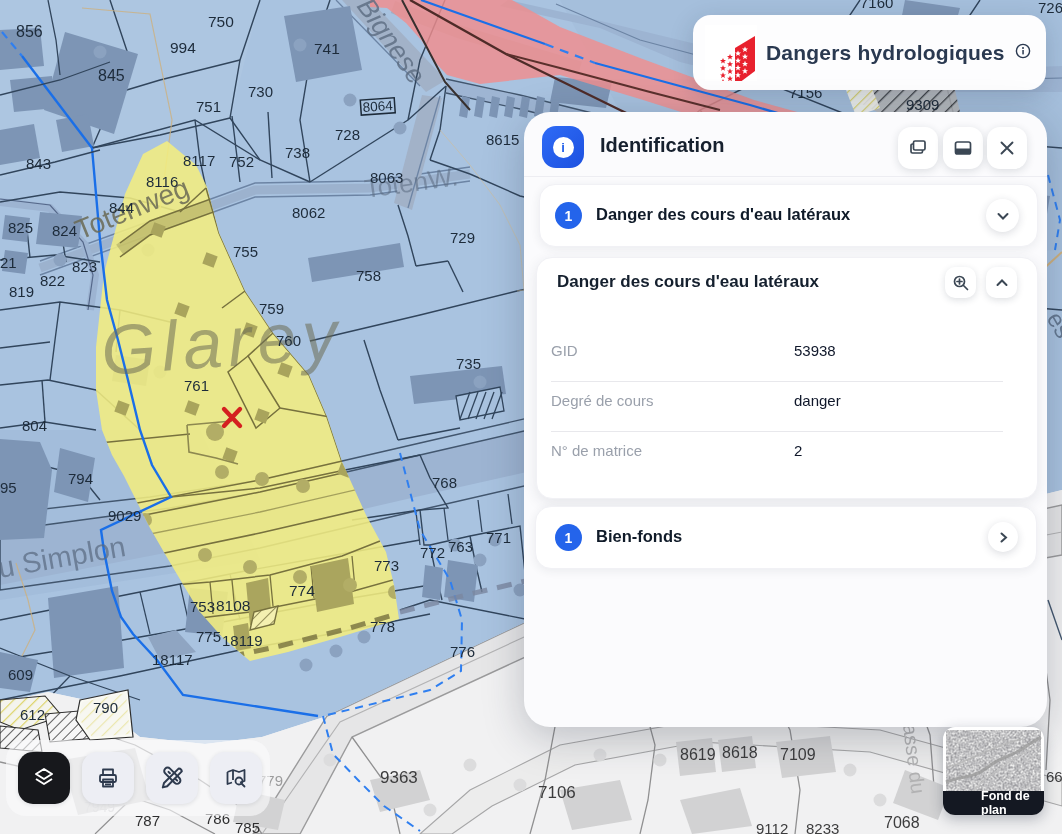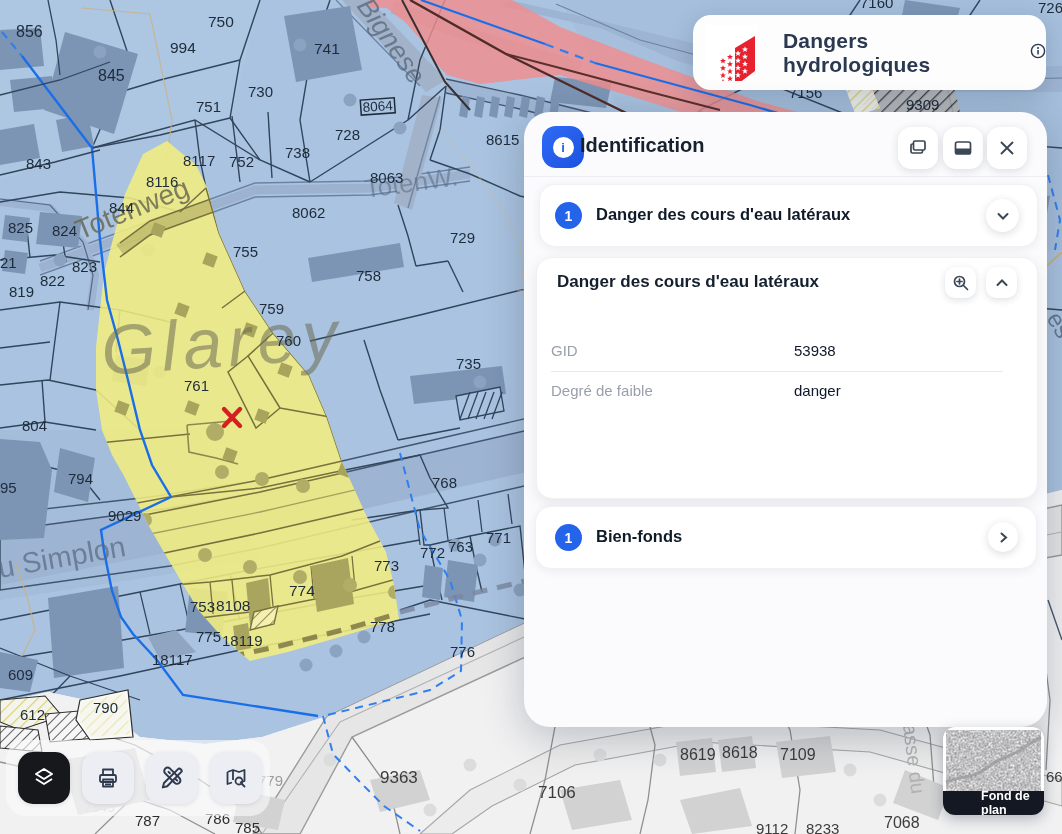--- a/index.html
+++ b/index.html
@@ -3,49 +3,49 @@
 <meta charset="utf-8">
 <style>
   html,body{margin:0;padding:0;}
   body{width:1062px;height:834px;overflow:hidden;position:relative;-webkit-font-smoothing:antialiased;
        font-family:"Liberation Sans", sans-serif;background:#aac3e0;}
   #map{position:absolute;left:0;top:0;width:1062px;height:834px;}
   .card{position:absolute;background:#fdfdfe;border-radius:16px;
         box-shadow:0 6px 24px rgba(30,40,60,.18);}
   
   #titlecard{left:693px;top:15px;width:353px;height:75px;border-radius:18px;
-             display:flex;align-items:center;gap:17px;}
+             display:flex;align-items:center;}
   #titlecard .logo{width:52px;height:56px;margin-left:12px;background:#fff;}
   #titlecard .t{font-size:21px;font-weight:bold;color:#2a3950;margin-left:9px;letter-spacing:.2px;}
   #titlecard .info{margin-left:10px;}
   
   #panel{position:absolute;left:524px;top:112px;width:523px;height:615px;
          background:#fbfbfd;border-radius:26px;box-shadow:0 10px 40px rgba(30,40,60,.25);}
   #phead{position:absolute;left:0;top:0;right:0;height:64px;border-bottom:1px solid #ededf2;}
   .squircle{position:absolute;left:18px;top:14px;width:42px;height:42px;border-radius:14px;
             background:linear-gradient(135deg,#2e6bf6,#1d51e0);display:flex;align-items:center;justify-content:center;}
   .squircle .wc{width:21px;height:21px;border-radius:50%;background:#fff;color:#2361ea;
                 font-weight:bold;font-size:13px;display:flex;align-items:center;justify-content:center;}
-  #phead .title{position:absolute;left:56px;top:22px;font-size:20px;font-weight:bold;color:#16202e;}
+  #phead .title{position:absolute;left:76px;top:22px;font-size:20px;font-weight:bold;color:#16202e;}
   .hbtn{position:absolute;top:15px;width:40px;height:42px;background:#fff;border-radius:13px;
         box-shadow:0 2px 8px rgba(30,40,60,.14);display:flex;align-items:center;justify-content:center;}
   .accordion{position:absolute;left:15px;width:497px;height:61px;background:#fff;border-radius:16px;
              box-shadow:0 2px 10px rgba(40,50,70,.08);border:1px solid #f1f1f5;}
   .badge{position:absolute;left:15px;top:17px;width:27px;height:27px;border-radius:50%;background:#2464eb;
          color:#fff;font-weight:bold;font-size:14px;display:flex;align-items:center;justify-content:center;}
   .acc-t{position:absolute;left:56px;top:20px;font-size:16.5px;font-weight:bold;color:#101b29;}
   .circbtn{position:absolute;right:18px;top:14px;width:33px;height:33px;border-radius:50%;background:#fff;
            box-shadow:0 2px 8px rgba(30,40,60,.16);display:flex;align-items:center;justify-content:center;}
   #detail{position:absolute;left:12px;top:145px;width:500px;height:240px;background:#fff;border-radius:16px;
           box-shadow:0 4px 14px rgba(40,50,70,.10);border:1px solid #f1f1f5;}
   #detail h3{position:absolute;left:20px;top:14px;margin:0;font-size:17px;font-weight:bold;color:#15202e;}
   .sqbtn{position:absolute;top:9px;width:31px;height:31px;background:#fff;border-radius:10px;
          box-shadow:0 2px 7px rgba(30,40,60,.15);display:flex;align-items:center;justify-content:center;}
   table.props{position:absolute;left:14px;top:74px;width:452px;border-collapse:collapse;font-size:15px;}
-  table.props td{padding:10px 0 11px 0;border-bottom:1px solid #e8e8ec;line-height:18px;}
+  table.props td{padding:10px 0 21px 0;border-bottom:1px solid #e8e8ec;line-height:18px;}
   table.props tr:last-child td{border-bottom:none;}
   td.k{color:#9aa0ab;width:243px;}
   td.v{color:#0f172a;}
   
   #toolbar{position:absolute;left:6px;top:740px;width:264px;height:76px;border-radius:20px;
            background:rgba(250,250,252,.62);}
   .tb{position:absolute;top:12px;width:52px;height:52px;border-radius:15px;background:#edeef4;
       box-shadow:0 1px 4px rgba(30,40,60,.12);display:flex;align-items:center;justify-content:center;}
   .tb.dark{background:#17181c;}
   
@@ -536,22 +536,26 @@
           <path d="M3.5 10 L8 5.5 L12.5 10"></path>
         </svg>
       </div>
     <table class="props">
       <tbody>
           <tr>
             <td class="k">GID</td>
             <td class="v">53938</td>
           </tr>
       <tr>
-            <td class="k">Degré de faible</td>
+            <td class="k">Degré de cours</td>
             <td class="v">danger</td>
+          </tr>
+      <tr>
+            <td class="k">N° de matrice</td>
+            <td class="v">2</td>
           </tr>
     </tbody>
       </table>
   </div>
 
   <div class="accordion" style="top:394px;left:11px;width:500px;">
     <div class="badge" style="left:19px;">1</div>
     <div class="acc-t" style="left:60px;">Bien-fonds</div>
     <div class="circbtn" style="width:30px;height:30px;top:15px;">
         <svg width="15" height="15" viewBox="0 0 15 15" fill="none" stroke="#3b4754" stroke-width="2" stroke-linecap="round">

